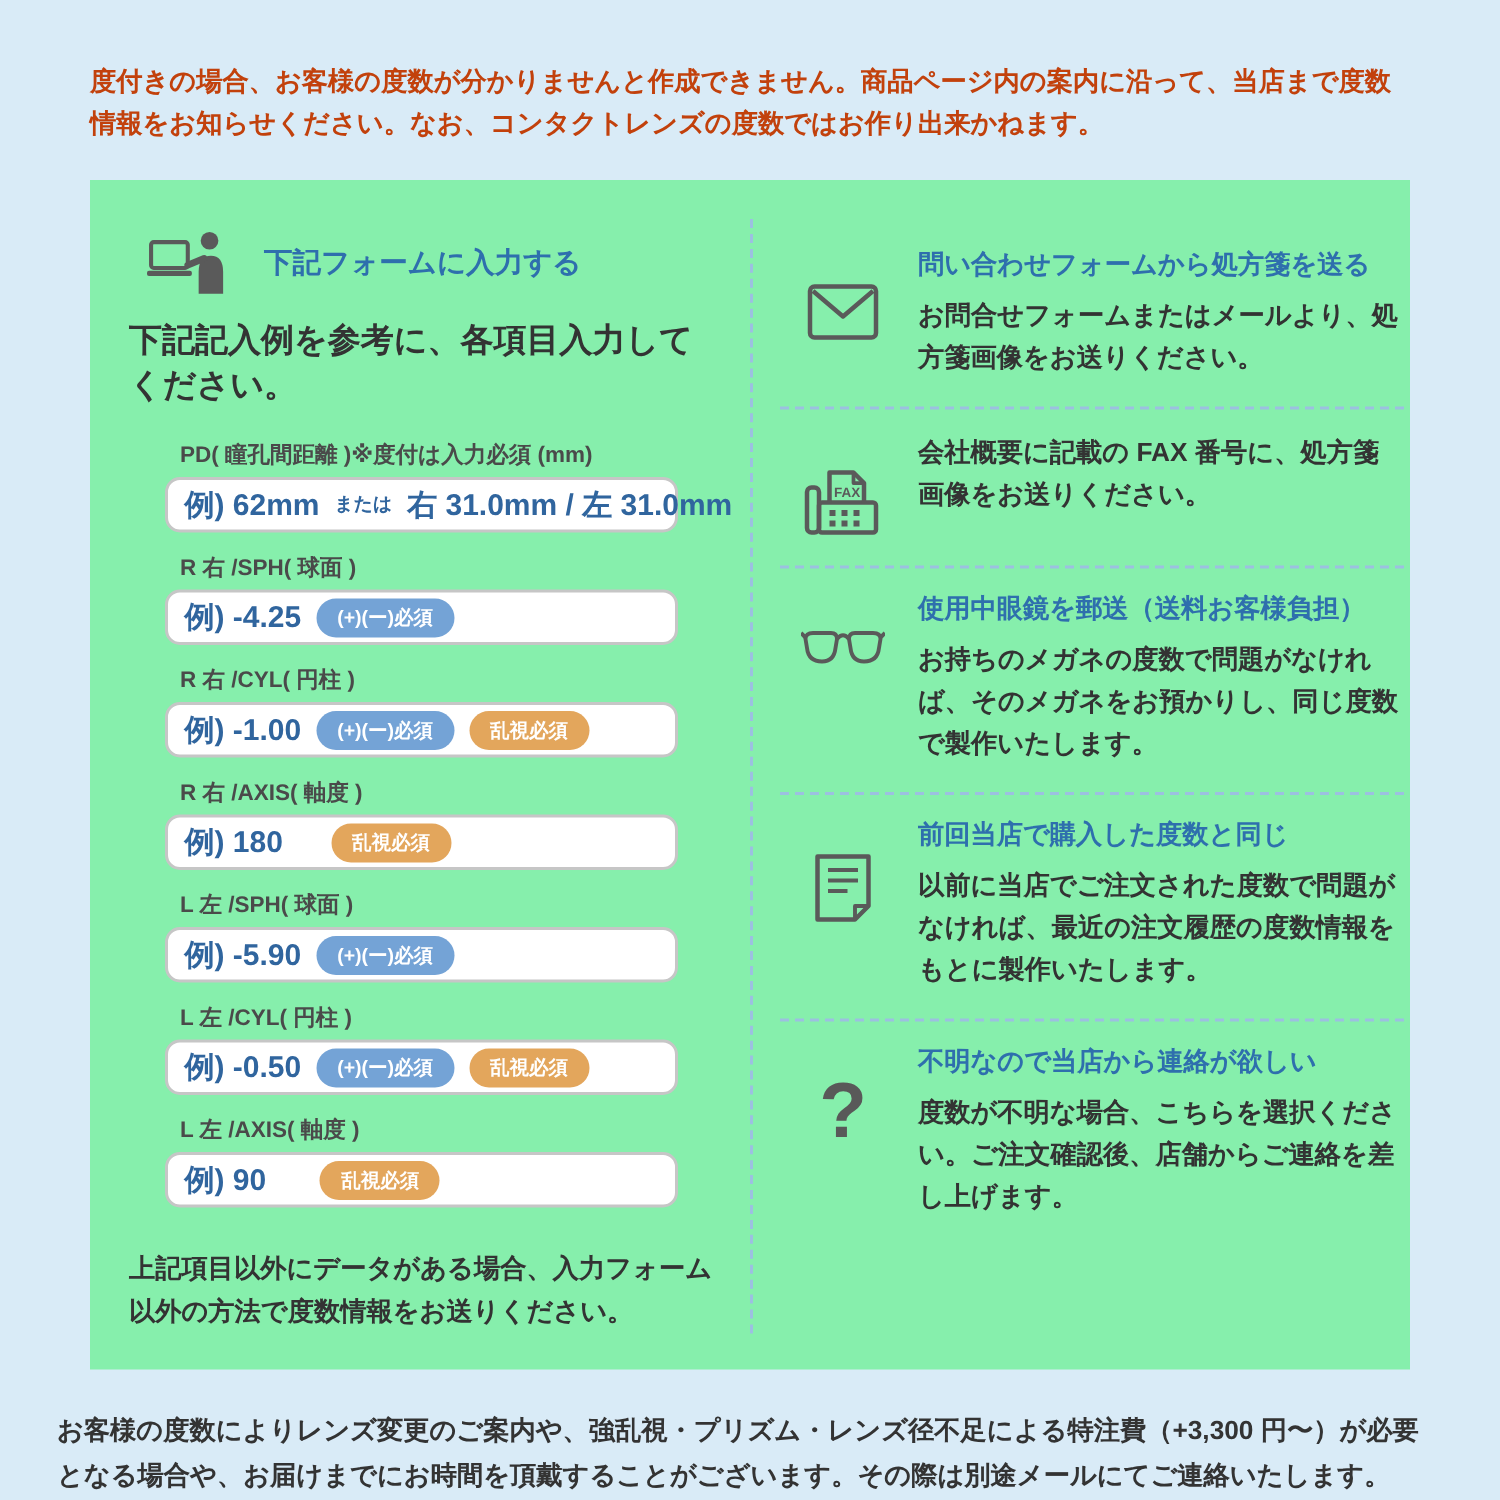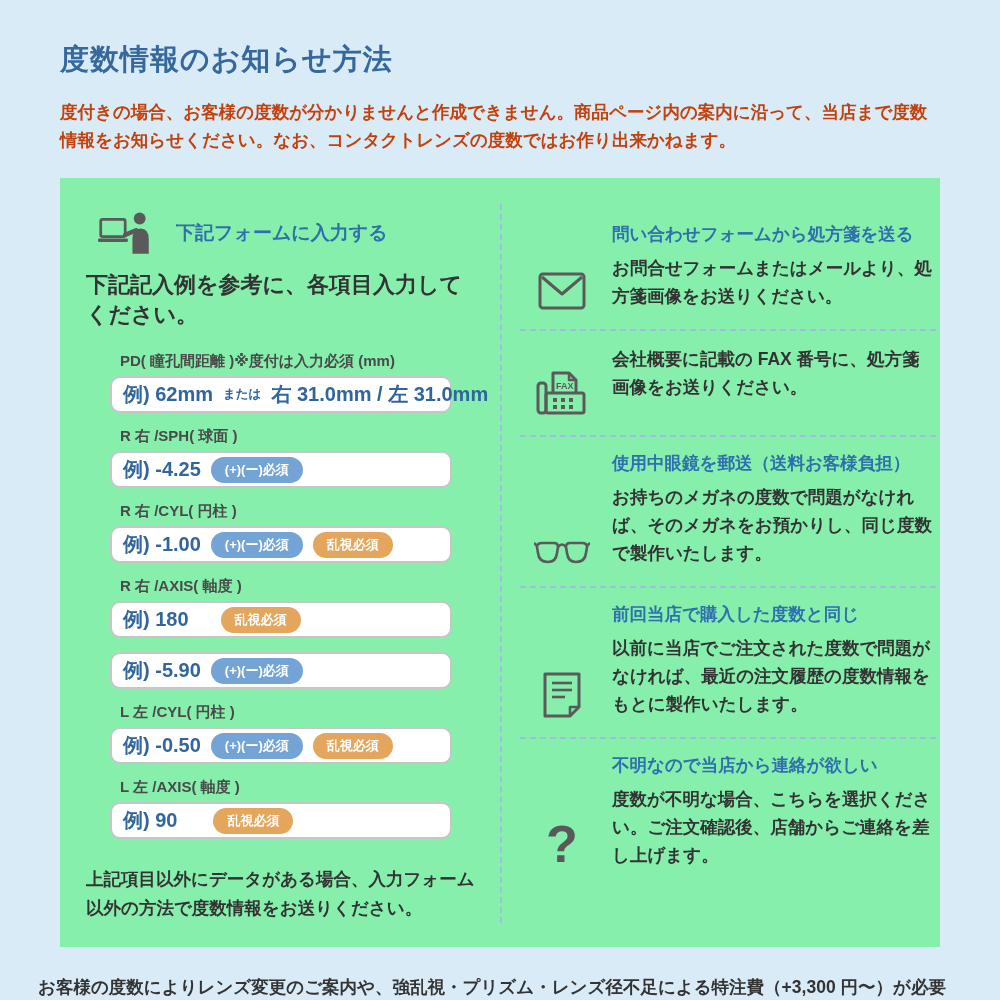--- a/index.html
+++ b/index.html
@@ -69,41 +69,40 @@
 
   .form-note {
     margin: 26px 0 0 2px;
     font-size: 17.5px; font-weight: 600;
     line-height: 1.65; color: #333;
   }
 
   
   .method { display: flex; gap: 12px; padding: 12px 0 18px 4px; border-bottom: 2px dashed #9cc0e0; }
   .method:last-child { border-bottom: none; }
-  .m-icon-wrap { width: 76px; flex: none; display: flex; justify-content: center; align-items: flex-end; padding-top: 26px; }
+  .m-icon-wrap { width: 76px; flex: none; display: flex; justify-content: center; align-items: flex-start; padding-top: 26px; }
   .m-text { flex: 1; padding-top: 2px; }
   .m-title { color: #2e6fad; font-size: 17.5px; font-weight: bold; margin: 0 0 8px 0; }
   .m-body { font-size: 17.5px; font-weight: 600; line-height: 1.62; color: #333; margin: 0; max-width: 332px; }
 
   .q-glyph { font-size: 52px; font-weight: bold; color: #595959; line-height: 1; margin-top: -4px; }
 
   .footer {
     margin: 26px -22px 0 -22px;
     font-size: 17.5px; font-weight: 600;
     line-height: 1.7; color: #333;
   }
 
   svg { display: block; }
 </style>
 </head>
 <body>
 
 <div class="page">
 
-  <h1 class="page-title">度数情報のお知らせ方法</h1>
   <p class="intro">度付きの場合、お客様の度数が分かりませんと作成できません。商品ページ内の案内に沿って、当店まで度数情報をお知らせください。なお、コンタクトレンズの度数ではお作り出来かねます。</p>
 
   <div class="card">
 
     <div class="left-col">
 
       <div class="form-head">
         <span>
           <svg width="58" height="46" viewBox="0 0 64 50" fill="none">
             <rect x="3" y="10" width="27" height="19" rx="2" stroke="#5a5a5a" stroke-width="3"></rect>
@@ -148,20 +147,21 @@
 
         <div class="field">
           <div class="field-label">R 右 /AXIS( 軸度 )</div>
           <div class="field-box">
             <span class="ex">例) 180</span>
             <span class="badge badge-orange" style="margin-left:22px">乱視必須</span>
           </div>
         </div>
 
         <div class="field">
+          <div class="field-label">L 左 /SPH( 球面 )</div>
           <div class="field-box">
             <span class="ex">例) -5.90</span>
             <span class="badge badge-blue">(+)(ー)必須</span>
           </div>
         </div>
 
         <div class="field">
           <div class="field-label">L 左 /CYL( 円柱 )</div>
           <div class="field-box">
             <span class="ex">例) -0.50</span>

